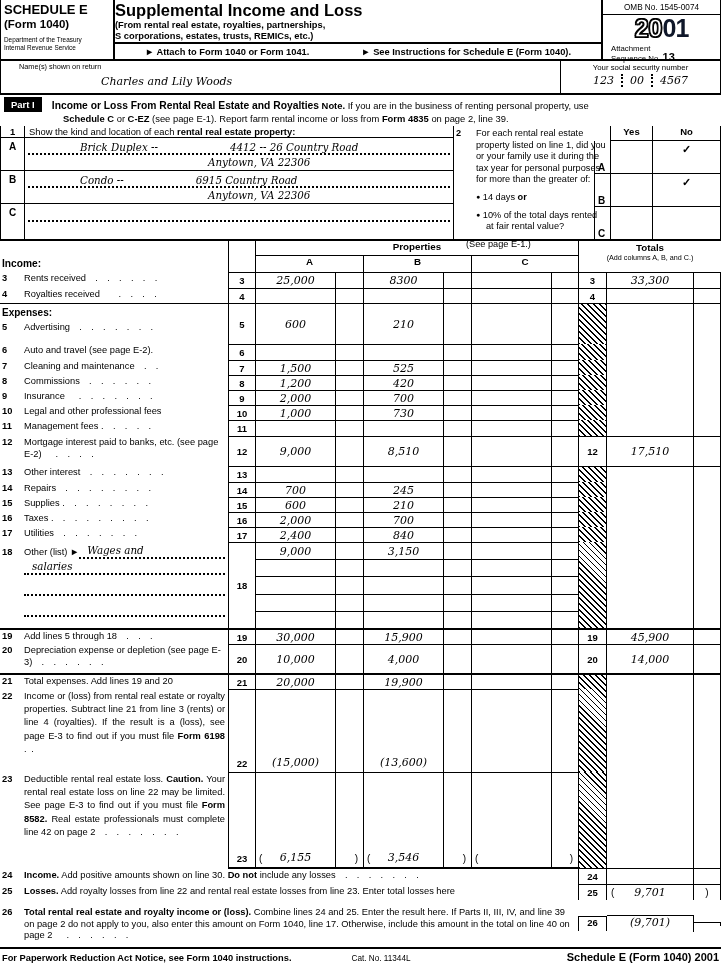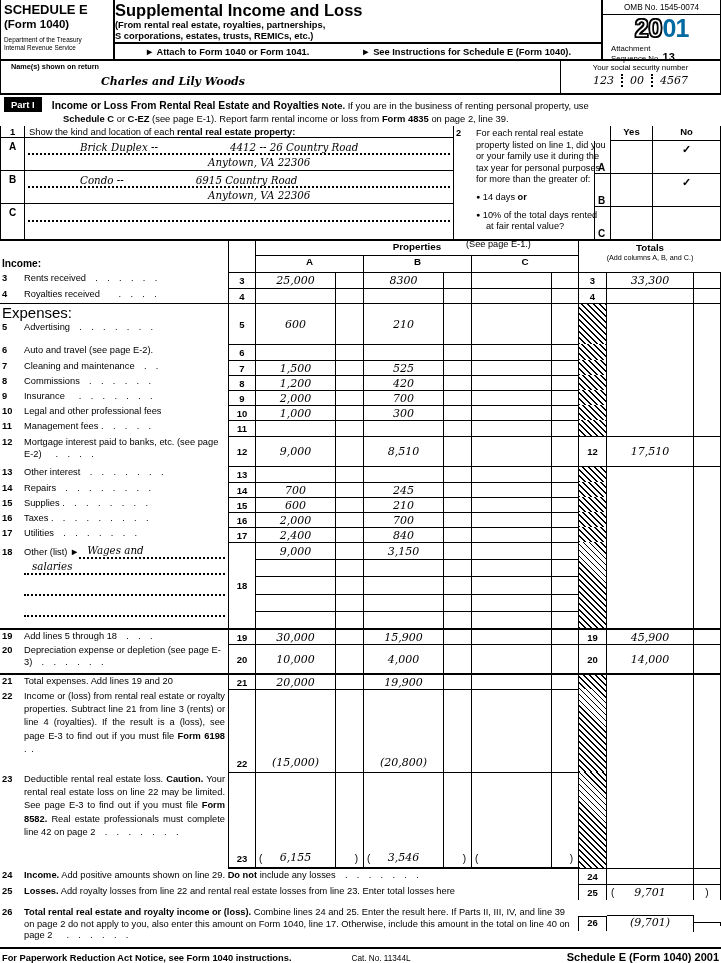--- a/index.html
+++ b/index.html
@@ -17,27 +17,27 @@
   .hm-top{flex:1;text-align:left;padding-top:1px;}
   .hm-title{font-weight:bold;font-size:16.5px;}
   .hm-sub{font-weight:bold;font-size:9.3px;line-height:10.5px;}
   .hm-attach{border-top:2px solid #000;display:flex;justify-content:space-around;
              font-weight:bold;font-size:9.3px;padding:3px 4px 2px;}
   .hdr-right{width:117px;box-sizing:border-box;display:flex;flex-direction:column;}
   .omb{font-size:8.2px;text-align:center;border-bottom:1.5px solid #000;padding:3px 0 2px;}
   .yearbox{text-align:center;line-height:24px;margin-top:1px;}
   .y20{font-size:25px;font-weight:bold;color:#fff;-webkit-text-stroke:1.3px #000;
        text-shadow:-1px -1px 0 #000,1px -1px 0 #000,-1px 1px 0 #000,1px 1px 0 #000;}
-  .y01{font-size:25px;font-weight:bold;color:#0369a1;letter-spacing:-1px;}
+  .y01{font-size:25px;font-weight:bold;color:#0f172a;letter-spacing:-1px;}
   .attach-seq{font-size:7.8px;padding-left:8px;line-height:9px;}
   .seqno{font-size:11px;font-weight:bold;}
   
   .namerow{position:absolute;left:0;top:61px;width:721px;height:34px;border-bottom:2.5px solid #000;
            box-sizing:border-box;display:flex;border-left:1px solid #000;border-right:1px solid #000;}
-  .nr-left{flex:1;padding:1px 10px;position:relative;font-weight:bold;}
+  .nr-left{flex:1;padding:1px 18px;position:relative;}
   .nr-label{font-size:7.3px;}
   .nr-value{position:absolute;left:100px;top:14px;}
   .nr-right{width:160px;border-left:1.5px solid #000;box-sizing:border-box;text-align:center;}
   .ssn-label{font-size:7.8px;padding-top:2px;}
   .ssn-row{display:flex;justify-content:center;align-items:center;margin-top:2px;}
   .ssn-sep{display:inline-block;width:0;height:13px;border-left:2.5px dotted #000;margin:0 7px;}
   .fill{font-family:"DejaVu Serif",serif;font-style:italic;font-size:11px;}
   .fill-sm{font-family:"DejaVu Serif",serif;font-style:italic;font-size:10.3px;}
   
   .part1{position:absolute;left:0;top:95px;width:721px;height:31px;box-sizing:border-box;padding:2px 2px 0 4px;font-size:9.4px;line-height:13px;}
@@ -96,21 +96,21 @@
   .c-a,.c-b,.c-c{width:80px;border-right:1px solid #000;}
   .c-ac,.c-bc{width:28px;border-right:1px solid #000;}
   .c-cc{width:26px;}
   .c-tnum{width:29px;border-left:1.5px solid #000;border-right:1px solid #000;font-weight:bold;font-size:9.5px;}
   .c-tamt{width:87px;border-right:1px solid #000;}
   .c-tc{width:27px;border-right:1px solid #000;font-size:10px;}
   .hatch{background:repeating-linear-gradient(45deg,#000 0,#000 1.2px,#fff 1.2px,#fff 4.2px);}
   .ltxt{padding-left:22px;text-indent:-22px;}
   .ltxt.just{text-align:justify;line-height:13.2px;}
   .lnum{display:inline-block;width:18px;text-indent:0;font-weight:bold;margin-right:4px;}
-  .sechead{font-weight:normal;font-size:15px;padding:2px 0 3px 0;}
+  .sechead{font-weight:bold;font-size:10px;padding:2px 0 3px 0;}
   .pl{position:absolute;left:3px;bottom:3px;font-size:10px;}
   .pr-c{position:absolute;right:5px;bottom:3px;font-size:10px;}
   .tpre{position:absolute;left:4px;bottom:2px;font-size:10px;}
   
   .hd-lab{display:flex;align-items:flex-end;padding-bottom:2px;}
   .inc-head{font-weight:bold;font-size:10.2px;}
   .props-hdr{width:322px;box-sizing:border-box;display:flex;flex-direction:column;}
   .props-title{height:15px;border-bottom:1px solid #000;box-sizing:border-box;text-align:center;
                font-weight:bold;font-size:9.8px;}
   .props-cols{flex:1;display:flex;}
@@ -425,21 +425,21 @@
         <div class="trow" style="height: 15px;">
           <div class="c-lab">
             <div class="ltxt"><span class="lnum">10</span><span>Legal and other professional fees</span></div>
           </div>
           <div class="cell c-num bt">10</div>
           <div class="cell c-a bt">
             <span class="fill">1,000</span>
           </div>
           <div class="cell c-ac bt"></div>
           <div class="cell c-b bt">
-            <span class="fill">300</span>
+            <span class="fill">730</span>
           </div>
           <div class="cell c-bc bt"></div>
           <div class="cell c-c bt"></div>
           <div class="cell c-cc bt"></div>
           <div class="cell c-tnum hatch"></div>
           <div class="cell c-tamt"></div>
           <div class="cell c-tc"></div>
         </div>
         <div class="trow" style="height: 16px;">
           <div class="c-lab">
@@ -704,21 +704,21 @@
         <div class="trow" style="height: 83px;">
           <div class="c-lab">
             <div class="ltxt just"><span class="lnum">22</span><span>Income or (loss) from rental real estate or royalty properties. Subtract line 21 from line 3 (rents) or line 4 (royalties). If the result is a (loss), see page E-3 to find out if you must file </span><span class="b">Form 6198</span><span> . .</span></div>
           </div>
           <div class="cell c-num bt vb">22</div>
           <div class="cell c-a bt vb">
             <span class="fill">(15,000)</span>
           </div>
           <div class="cell c-ac bt vb"></div>
           <div class="cell c-b bt vb">
-            <span class="fill">(20,800)</span>
+            <span class="fill">(13,600)</span>
           </div>
           <div class="cell c-bc bt vb"></div>
           <div class="cell c-c bt vb"></div>
           <div class="cell c-cc bt vb"></div>
           <div class="cell c-tnum hatch vb"></div>
           <div class="cell c-tamt vb"></div>
           <div class="cell c-tc vb"></div>
         </div>
         <div class="trow" style="height: 96px;">
           <div class="c-lab">
@@ -744,21 +744,21 @@
           </div>
           <div class="cell c-cc bt bb vb">
             <span class="pr-c">)</span>
           </div>
           <div class="cell c-tnum hatch vb"></div>
           <div class="cell c-tamt vb"></div>
           <div class="cell c-tc vb"></div>
         </div>
         <div class="trow" style="height: 16px;">
           <div class="c-lab wide">
-            <div class="ltxt"><span class="lnum">24</span><span class="b">Income.</span><span> Add positive amounts shown on line 29. </span><span class="b">Do not</span><span> include any losses</span><span> . . . . . . .</span></div>
+            <div class="ltxt"><span class="lnum">24</span><span class="b">Income.</span><span> Add positive amounts shown on line 30. </span><span class="b">Do not</span><span> include any losses</span><span> . . . . . . .</span></div>
           </div>
           <div class="cell c-tnum bt">24</div>
           <div class="cell c-tamt bt"></div>
           <div class="cell c-tc bt"></div>
         </div>
         <div class="trow" style="height: 16px;">
           <div class="c-lab wide">
             <div class="ltxt"><span class="lnum">25</span><span class="b">Losses.</span><span> Add royalty losses from line 22 and rental real estate losses from line 23. Enter total losses here</span></div>
           </div>
           <div class="cell c-tnum bt">25</div>

